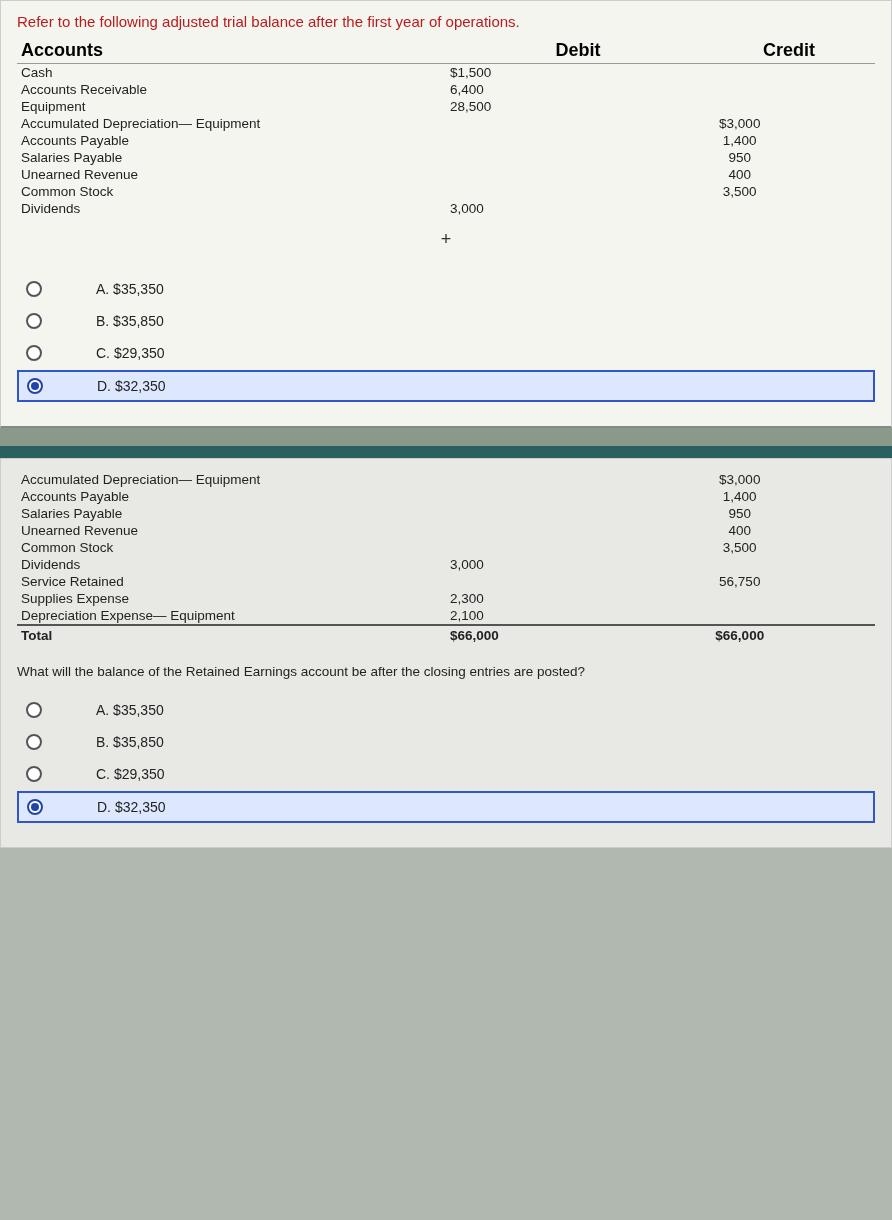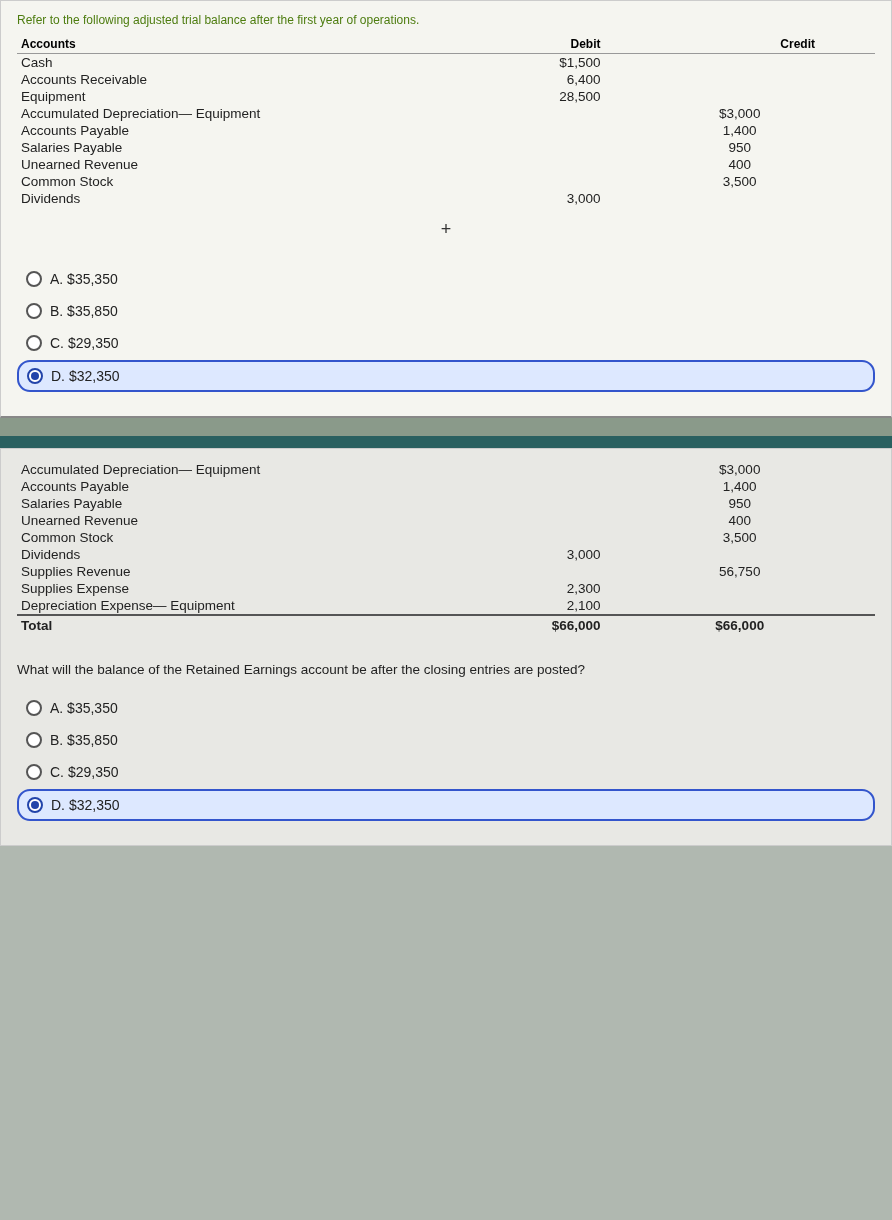--- a/index.html
+++ b/index.html
@@ -22,53 +22,52 @@
       padding: 12px 16px 16px 16px;
       border-bottom: 2px solid #888;
     }
 
     .panel-bottom {
       background: #e8e8e4;
       padding: 12px 16px 16px 16px;
     }
 
     .intro-text {
-      font-size: 12px;
-      color: #4d7c0f;
+      font-size: 15px;
+      color: #b91c1c;
       margin-bottom: 8px;
     }
 
     .trial-balance-table {
       width: 100%;
       border-collapse: collapse;
       margin-bottom: 4px;
     }
 
     .trial-balance-table th {
       text-align: left;
       font-weight: bold;
-      font-size: 12px;
+      font-size: 18px;
       padding: 2px 4px;
       border-bottom: 1px solid #999;
     }
 
     .trial-balance-table th.col-debit,
     .trial-balance-table th.col-credit {
       text-align: right;
       padding-right: 60px;
     }
 
     .trial-balance-table td {
       padding: 1px 4px;
       font-size: 13.5px;
       color: #222;
     }
 
     .trial-balance-table td.col-debit {
-      text-align: right;
       padding-right: 60px;
       width: 180px;
     }
 
     .trial-balance-table td.col-credit {
       text-align: center;
       padding-right: 60px;
       width: 180px;
     }
 
@@ -95,26 +94,27 @@
     }
 
     .answer-option {
       display: flex;
       align-items: flex-start;
       padding: 6px 8px;
       margin-bottom: 2px;
       cursor: pointer;
       border: 1px solid transparent;
       border-radius: 2px;
+      gap: 46px;
     }
 
     .answer-option.selected {
       background: #dde8ff;
       border: 2px solid #3355cc;
-      border-radius: 13px;
+      border-radius: 0;
     }
 
     .radio-circle {
       width: 16px;
       height: 16px;
       border-radius: 50%;
       border: 2px solid #555;
       display: inline-block;
       margin-right: 8px;
       flex-shrink: 0;
@@ -149,21 +149,21 @@
     }
 
     .teal-header {
       background: #2a6060;
       height: 12px;
     }
 
     .question-text {
       font-size: 13.5px;
       color: #222;
-      margin: 28px 0 8px 0;
+      margin: 20px 0 8px 0;
     }
 
     .underline-cell {
       border-top: 1px solid #555;
     }
   </style>
 </head>
 <body>
 
 <div class="panel panel-top">
@@ -279,21 +279,21 @@
     <td class="col-account">Common Stock</td>
     <td class="col-debit"></td>
     <td class="col-credit">3,500</td>
   </tr>
         <tr>
     <td class="col-account">Dividends</td>
     <td class="col-debit">3,000</td>
     <td class="col-credit"></td>
   </tr>
         <tr>
-    <td class="col-account">Supplies Revenue</td>
+    <td class="col-account">Service Retained</td>
     <td class="col-debit"></td>
     <td class="col-credit">56,750</td>
   </tr>
         <tr>
     <td class="col-account">Supplies Expense</td>
     <td class="col-debit">2,300</td>
     <td class="col-credit"></td>
   </tr>
         <tr>
     <td class="col-account">Depreciation Expense— Equipment</td>

